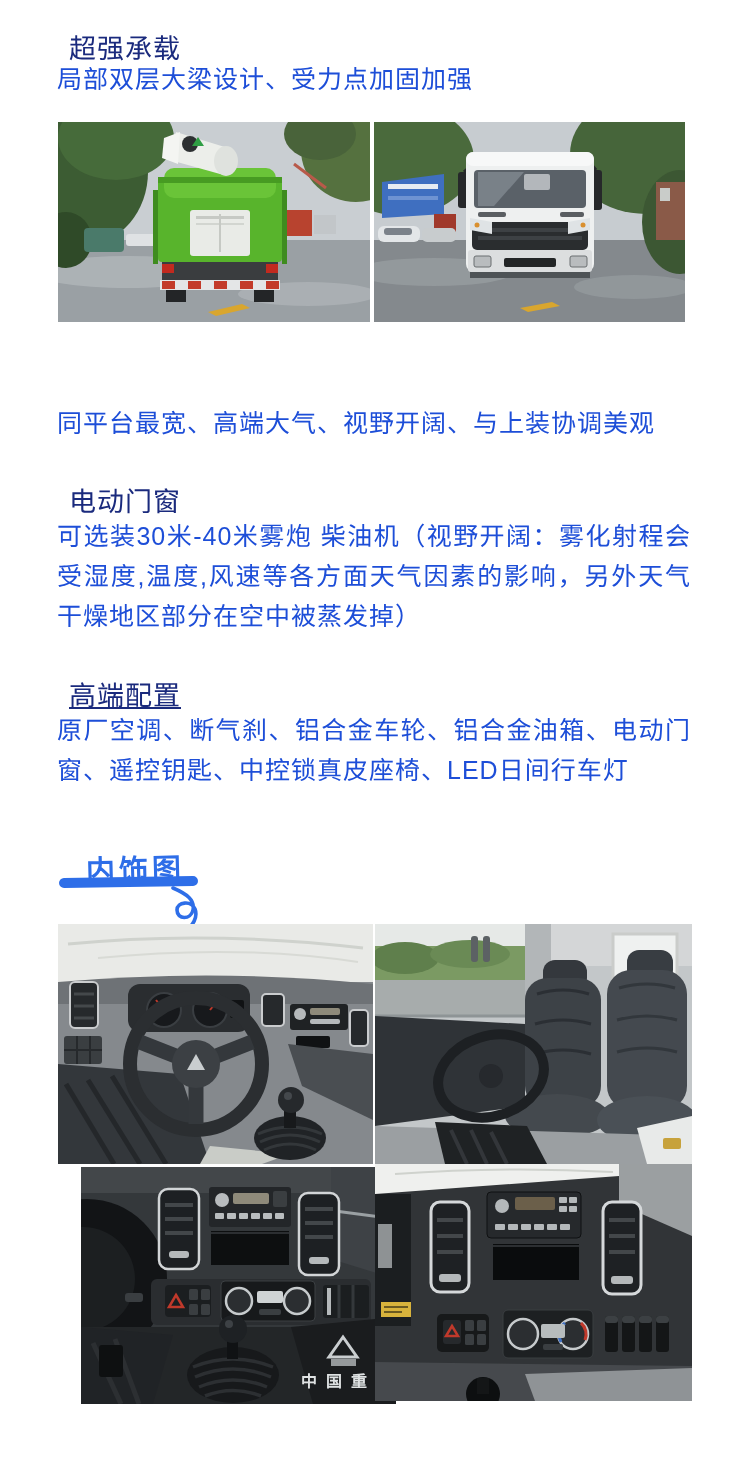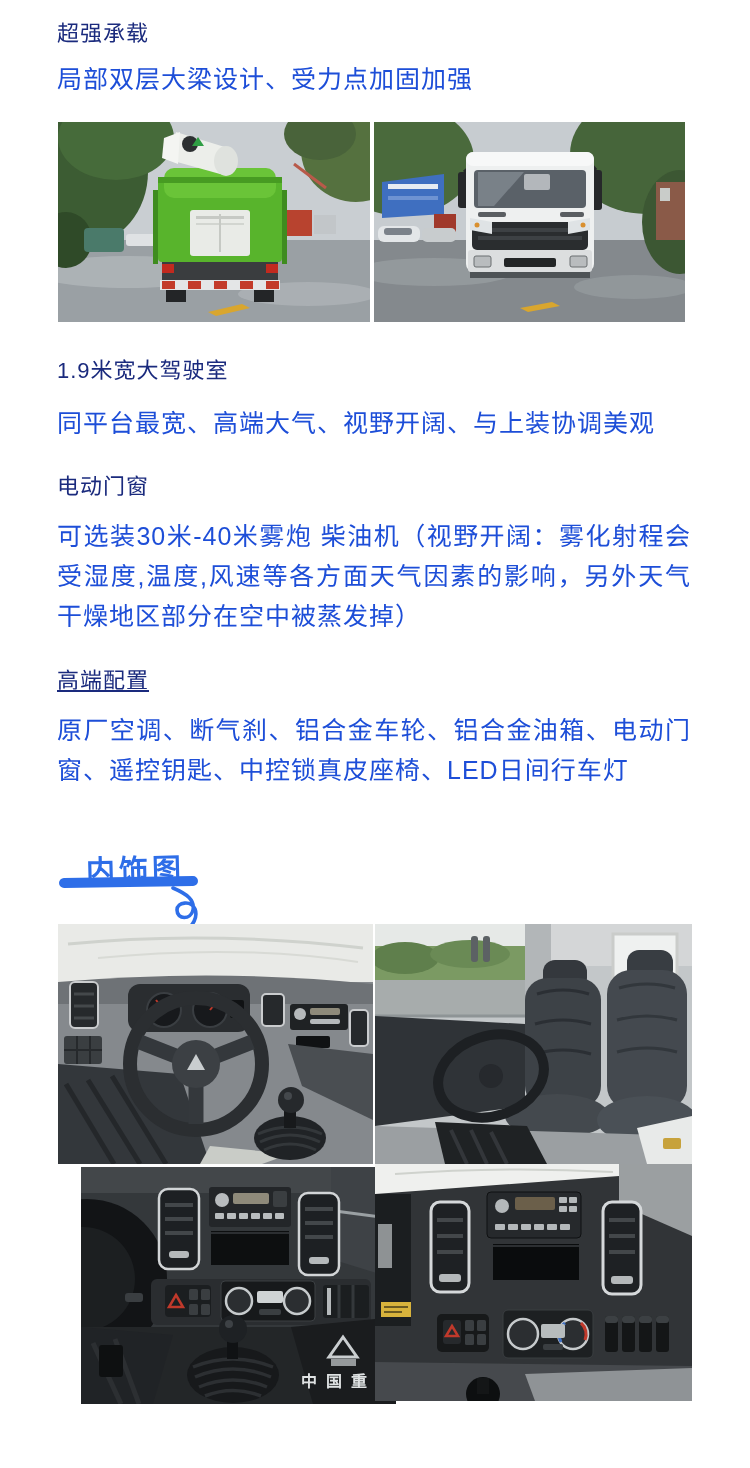--- a/index.html
+++ b/index.html
@@ -1,22 +1,22 @@
 <!DOCTYPE html>
 <html lang="zh-CN"><head>
 <meta charset="utf-8">
 <style>
   html,body{margin:0;padding:0;background:#ffffff;}
   .page{
     position:relative;width:750px;height:1468px;background:#ffffff;overflow:hidden;
     font-family:"Liberation Sans","DejaVu Sans",sans-serif;
   }
   .section-title{
-    position:absolute;left:57px;margin:0;
-    font-size:22px;font-weight:500;color:#1a2a7d;letter-spacing:1px;white-space:nowrap;
+    position:absolute;left:57px;margin:12px;
+    font-size:27px;font-weight:500;color:#1a2a7d;letter-spacing:1px;white-space:nowrap;
   }
   .section-body{
     position:absolute;left:57px;width:634px;margin:0;
     font-size:25px;line-height:40px;color:#1d4ed8;text-align:justify;letter-spacing:1px;
   }
   .photo{position:absolute;overflow:hidden;background:#d7dadc;}
   .photo svg{display:block;width:100%;height:100%;}
   .interior-label{
     position:absolute;left:86px;top:846px;margin:0;
     font-size:29px;font-weight:bold;color:#2e6ee8;letter-spacing:4px;
@@ -122,21 +122,20 @@
       <circle cx="209" cy="103" r="2.5" fill="#d98f2e"></circle>
       <rect x="94" y="128" width="124" height="22" rx="3" fill="#dcdedf"></rect>
       <rect x="130" y="136" width="52" height="9" rx="2" fill="#232526"></rect>
       <rect x="100" y="134" width="17" height="11" rx="2" fill="#b9bcbe" stroke="#6a6e70"></rect>
       <rect x="196" y="134" width="17" height="11" rx="2" fill="#b9bcbe" stroke="#6a6e70"></rect>
       <rect x="96" y="150" width="120" height="6" fill="#4e5356"></rect>
       <polygon points="146,186 178,180 186,184 154,190" fill="#d9a62e"></polygon>
     </svg>
   </div>
 
-  <h2 class="section-title" style="top:352px;">1.9米宽大驾驶室</h2>
   <p class="section-body" style="top:403px;">同平台最宽、高端大气、视野开阔、与上装协调美观</p>
 
   <h2 class="section-title" style="top:468px;">电动门窗</h2>
   <p class="section-body" style="top:516px;">可选装30米-40米雾炮 柴油机（视野开阔：雾化射程会受湿度,温度,风速等各方面天气因素的影响，另外天气干燥地区部分在空中被蒸发掉）</p>
 
   <h2 class="section-title" style="top:662px;text-decoration:underline;">高端配置</h2>
   <p class="section-body" style="top:710px;">原厂空调、断气刹、铝合金车轮、铝合金油箱、电动门窗、遥控钥匙、中控锁真皮座椅、LED日间行车灯</p>
 
   <div class="interior-label">内饰图</div>
   <div class="interior-underline"></div>

